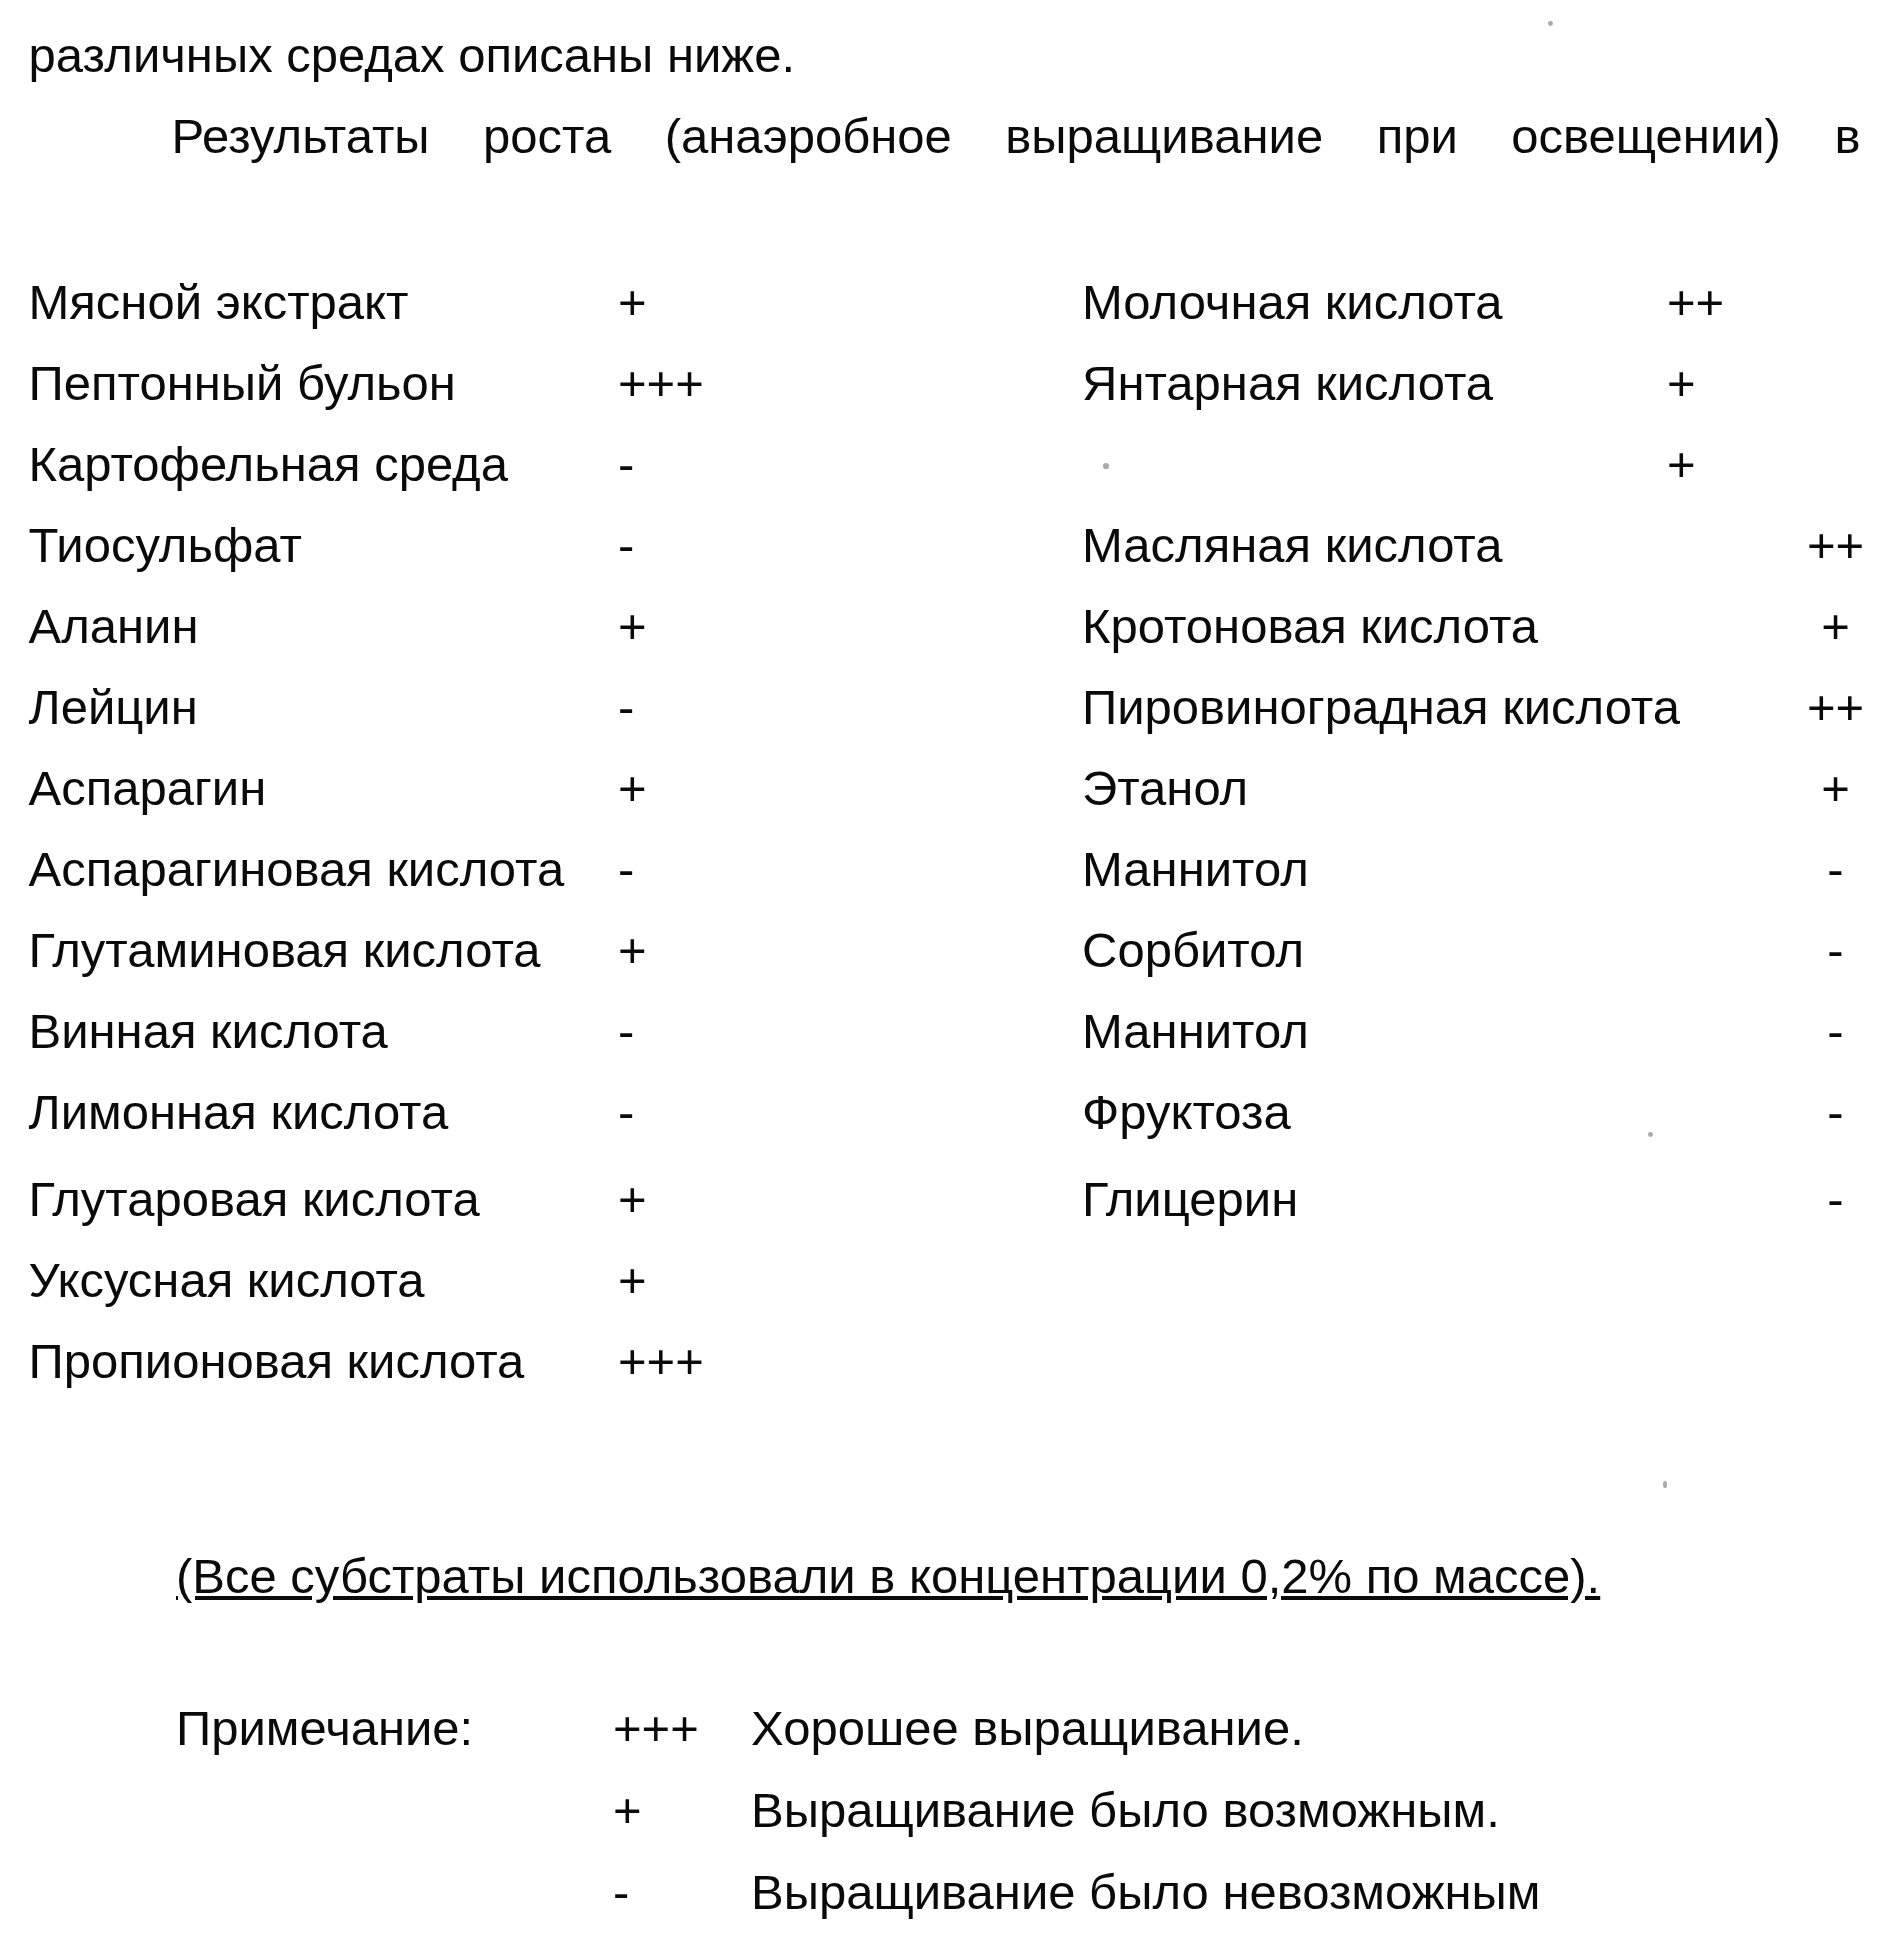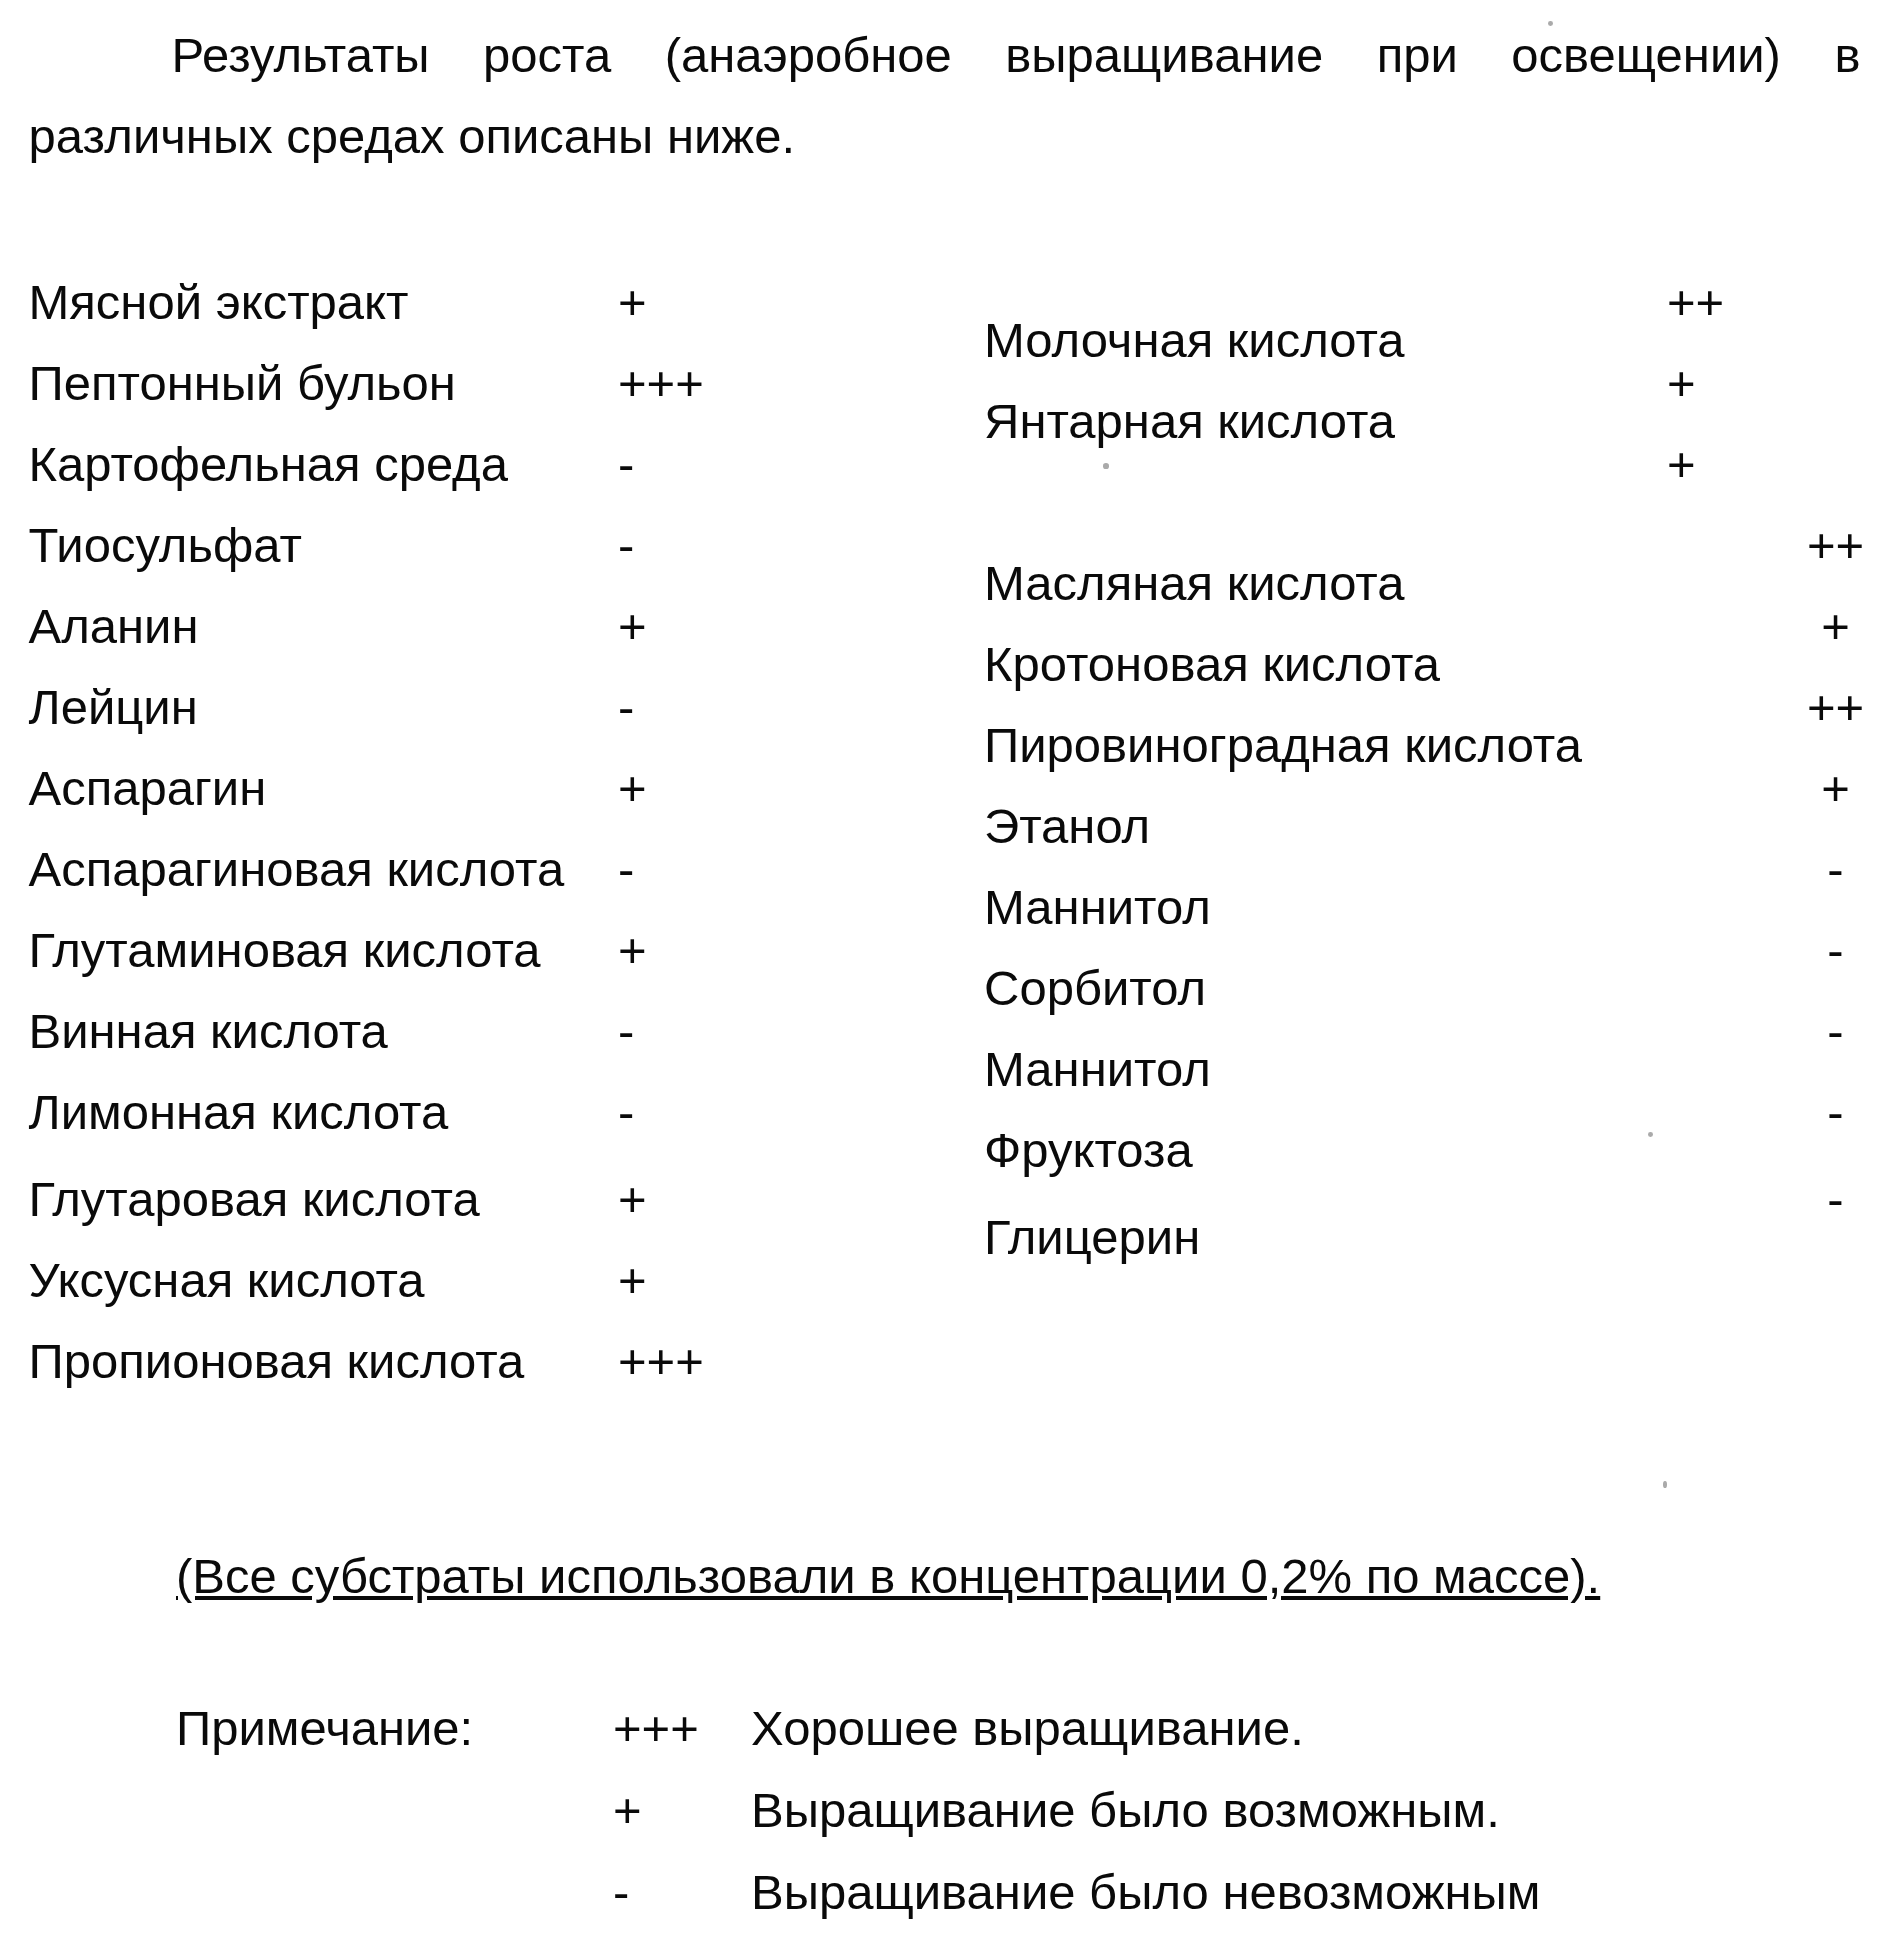--- a/index.html
+++ b/index.html
@@ -54,21 +54,21 @@
     margin-top: 5.7px;
   }
   .mrow > span {
     position: absolute;
     top: 0;
     line-height: 49px;
     white-space: nowrap;
   }
   .cell-label-left  { left: 28.5px; }
   .cell-sym-left    { left: 618px; }
-  .cell-label-right { left: 984px; margin-top: 38px; }
+  .cell-label-right { left: 1082px; }
   .cell-sym-a       { left: 1667px; }
   .cell-sym-b       { left: 1786px; width: 99px; text-align: center; }
 
   
   .substrate-note {
     position: absolute;
     top: 1552px;
     left: 176px;
     line-height: 49px;
     white-space: nowrap;
@@ -107,22 +107,22 @@
   .speck.s2 { left: 1548px; top: 21px;   width: 4.8px; height: 4.8px; }
   .speck.s3 { left: 1648px; top: 1132px; width: 4.8px; height: 4.8px; }
   .speck.s4 { left: 1663px; top: 1481px; width: 3.8px; height: 6.7px; }
 </style>
 </head>
 <body>
 
 <div class="page">
 
   <div class="intro">
+    <div class="intro-line">различных средах описаны ниже.</div>
     <div class="intro-line first">Результаты роста (анаэробное выращивание при освещении) в</div>
-    <div class="intro-line">различных средах описаны ниже.</div>
   </div>
 
   <div class="media-table">
 
     <div class="mrow">
       <span class="cell-label-left">Мясной экстракт</span>
       <span class="cell-sym-left">+</span>
       <span class="cell-label-right">Молочная кислота</span>
       <span class="cell-sym-a">++</span>
     </div>

